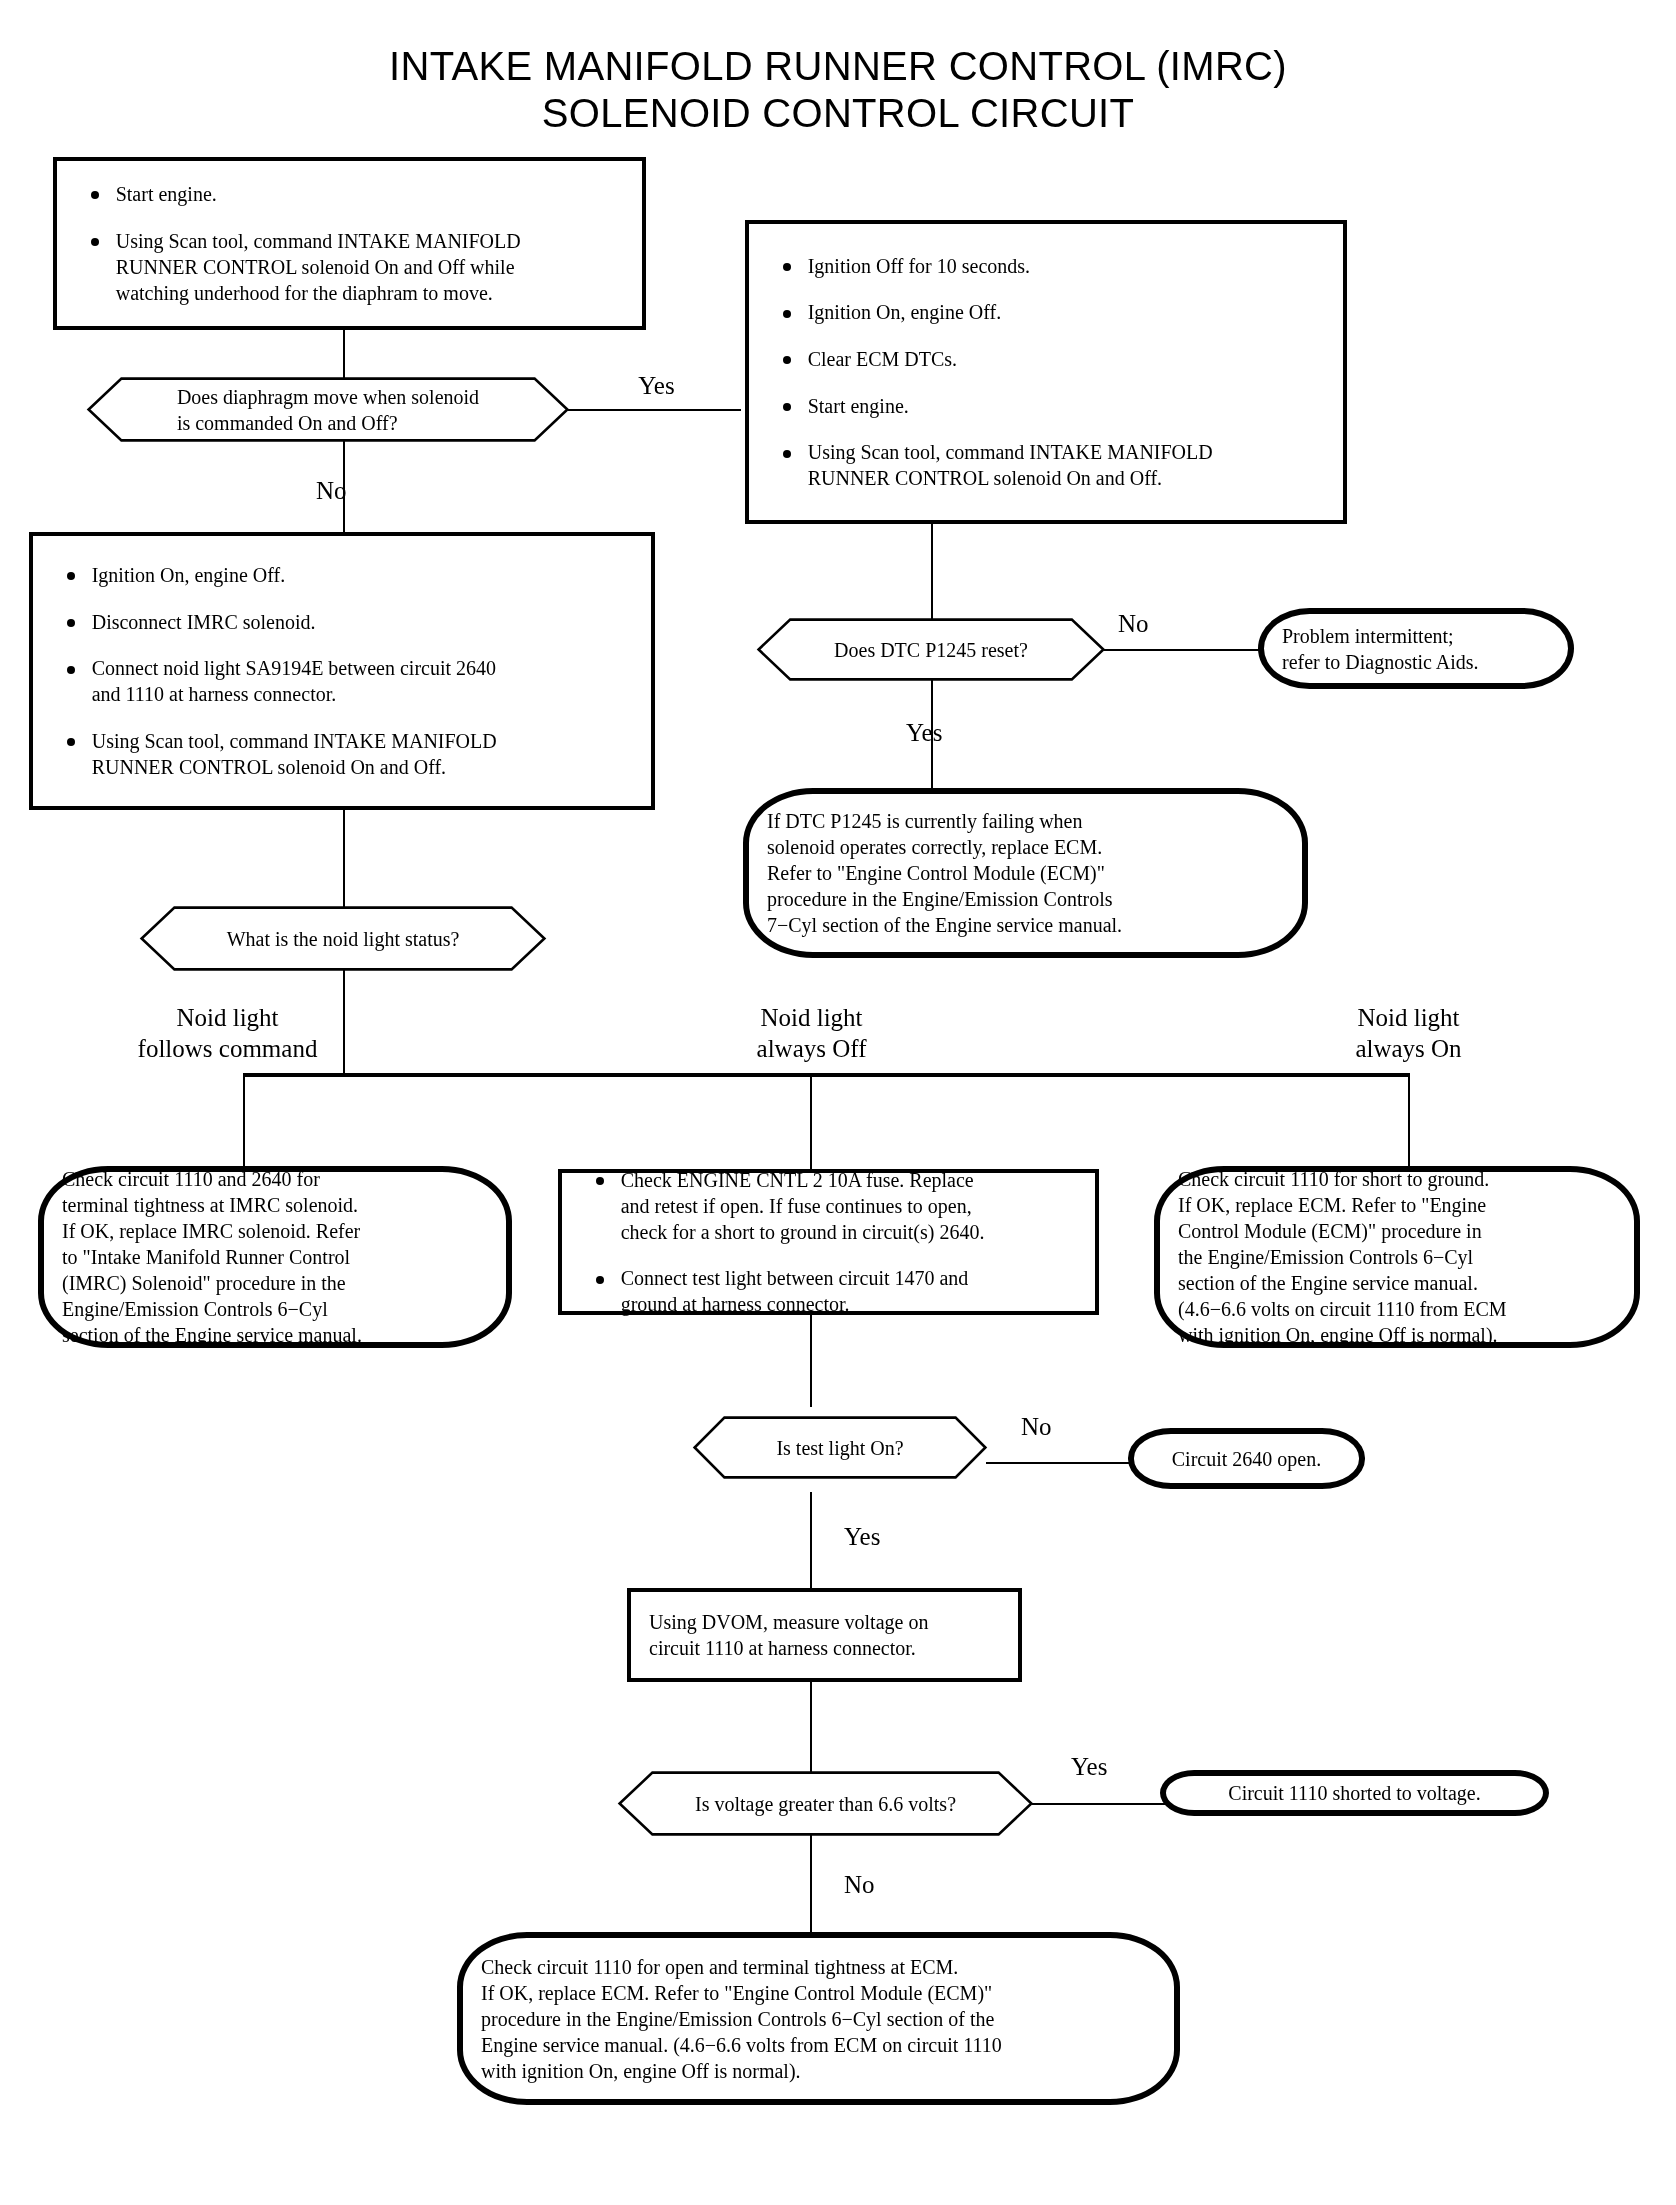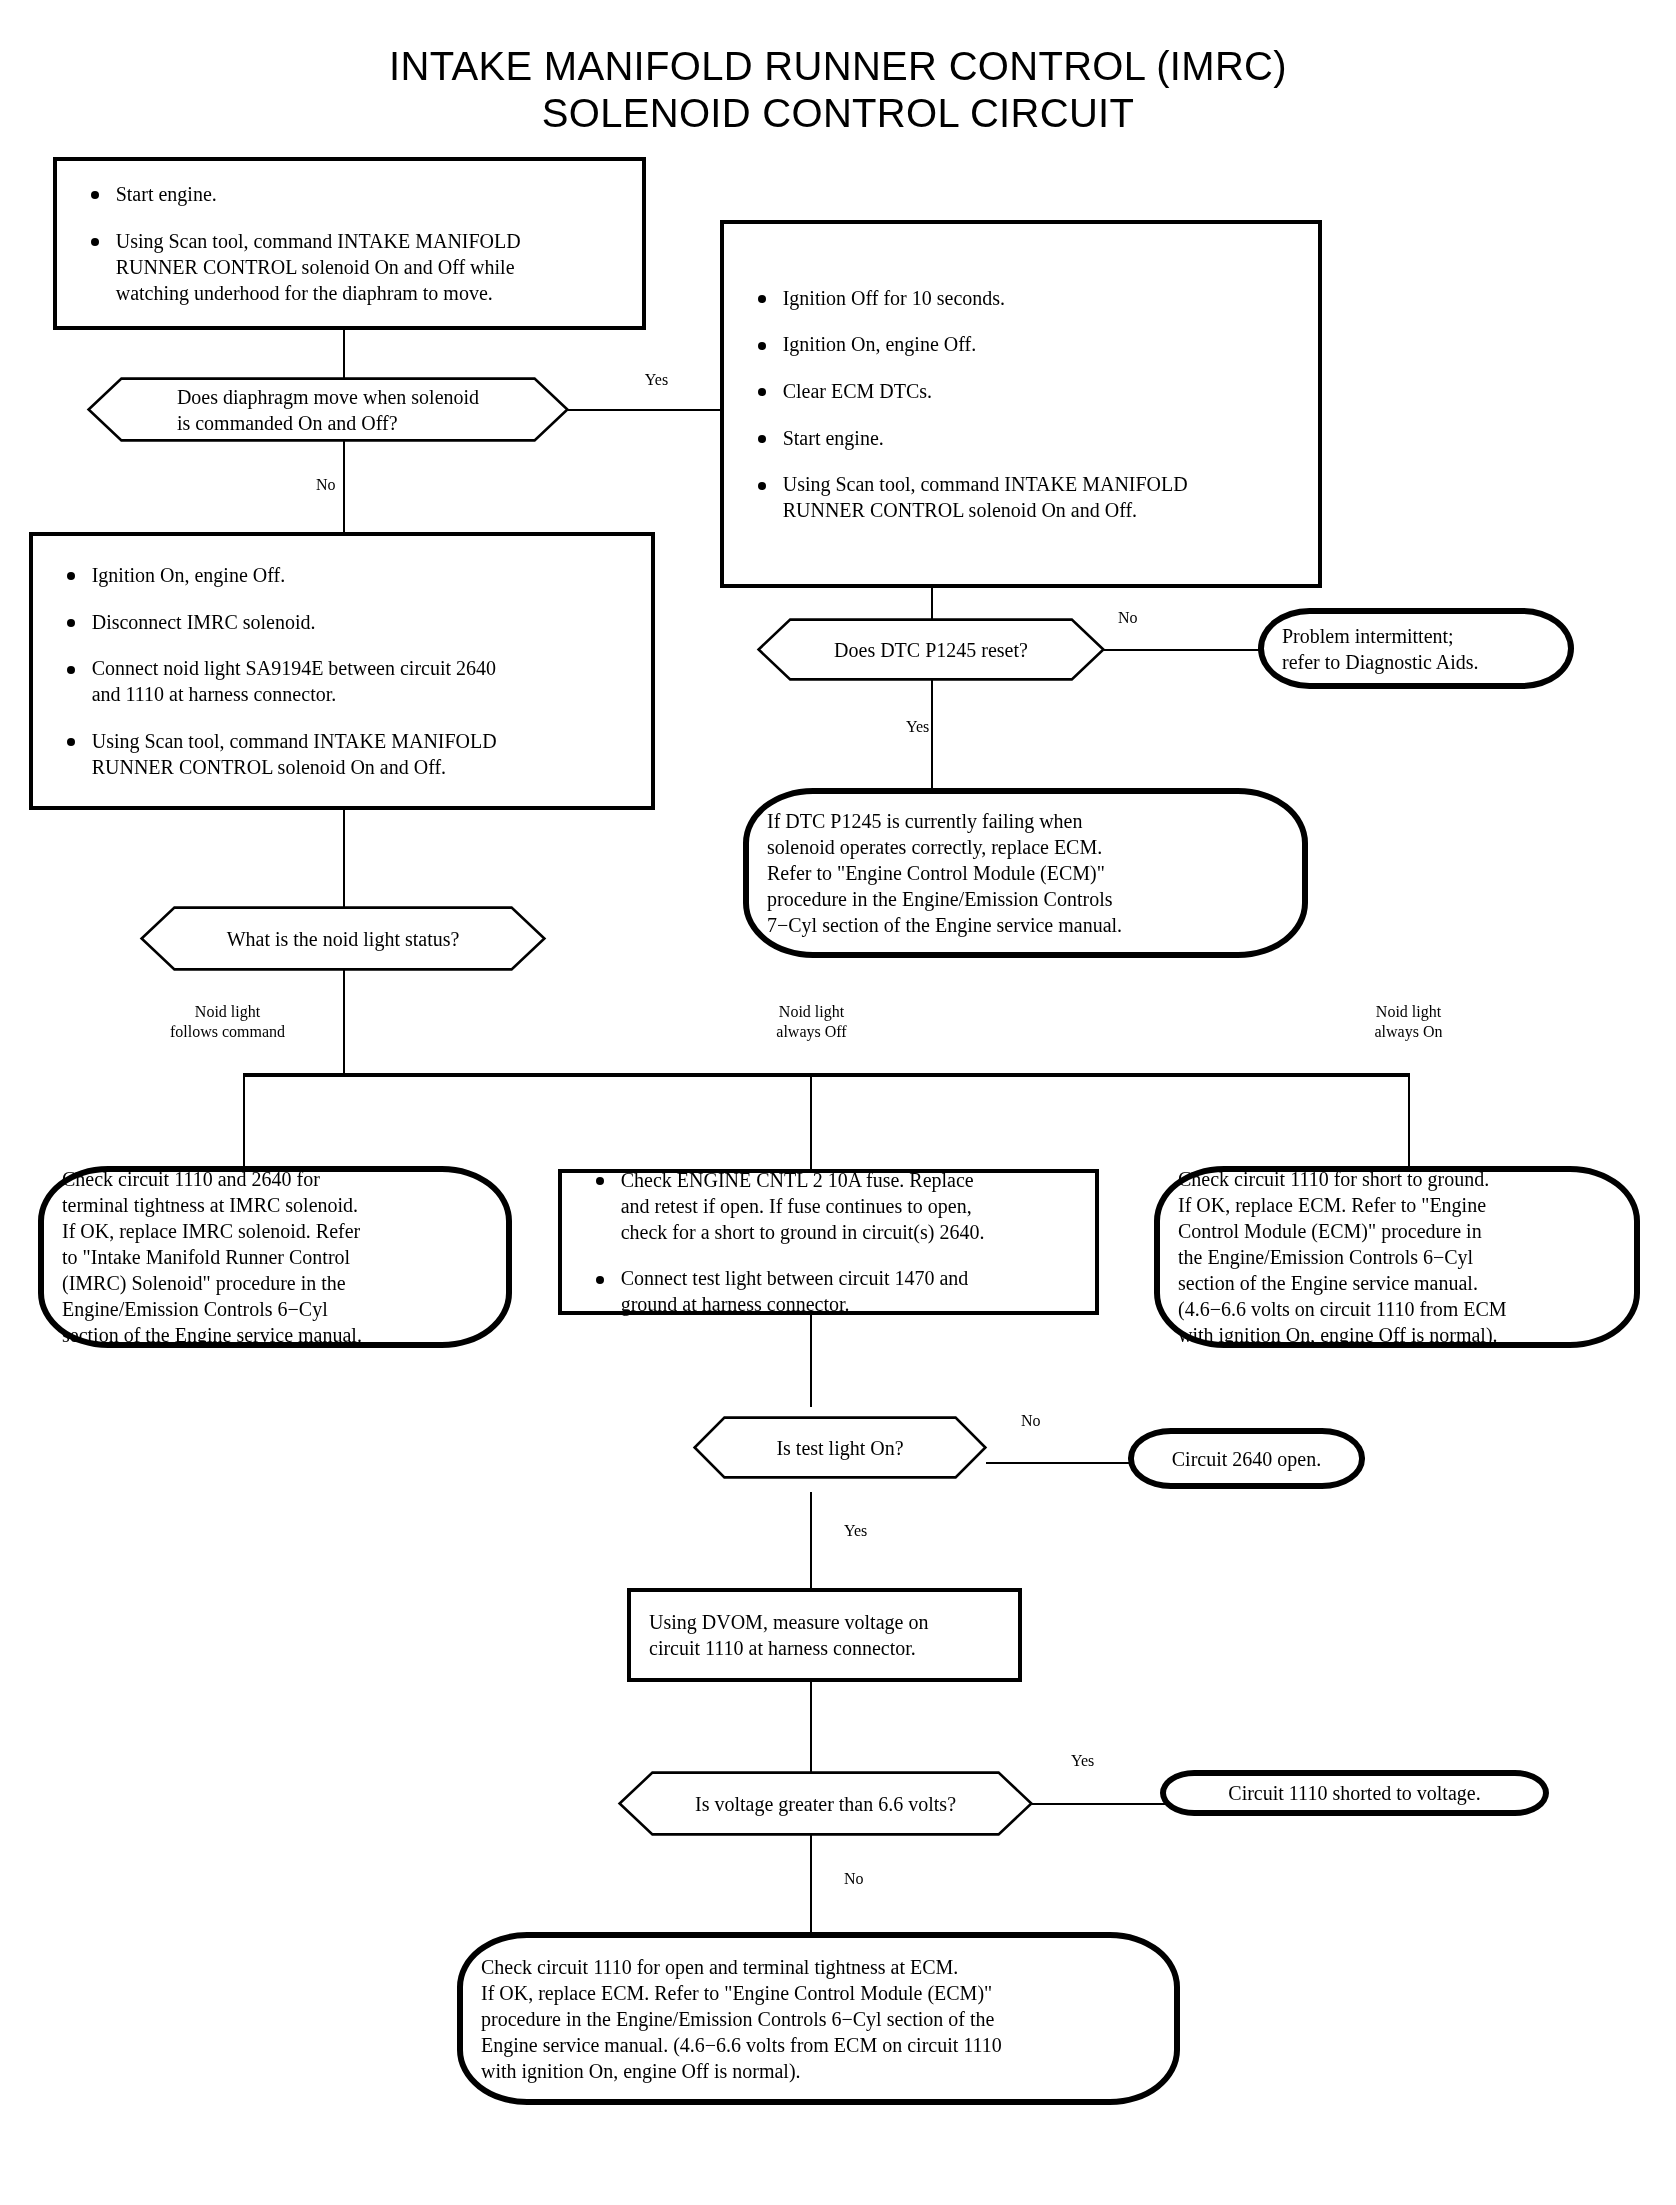--- a/index.html
+++ b/index.html
@@ -114,21 +114,21 @@
   .ln {
     position: absolute;
     background: #000;
   }
   .ln.v { width: 1.8px; }
   .ln.h { height: 1.8px; }
 
   
   .elabel {
     position: absolute;
-    font-size: 16px;
+    font-size: 25px;
     line-height: 1.24;
     white-space: pre-line;
     text-align: center;
   }
 </style>
 </head>
 <body>
 
 <div id="page">
 
@@ -185,21 +185,21 @@
   <div class="node dec" style="left:88px; top:378px; width:480px; height:63px;">
     <svg viewBox="0 0 790 103" preserveAspectRatio="none">
       <polygon points="55,1 735,1 789,51.5 735,102 55,102 1,51.5" fill="#ffffff" stroke="#000000" stroke-width="2.6" vector-effect="non-scaling-stroke"></polygon>
     </svg>
     <div class="dectext">
       <div class="txt">Does diaphragm move when solenoid
 is commanded On and Off?</div>
     </div>
   </div>
 
-  <div class="node proc" style="left:720px; top:220px; width:602px; height:368px;">
+  <div class="node proc" style="left:745px; top:220px; width:602px; height:304px;">
     <div class="inner">
       <ul class="bullets">
         <li>Ignition Off for 10 seconds.</li>
         <li>Ignition On, engine Off.</li>
         <li>Clear ECM DTCs.</li>
         <li>Start engine.</li>
         <li>Using Scan tool, command INTAKE MANIFOLD
 RUNNER CONTROL solenoid On and Off.</li>
       </ul>
     </div>

